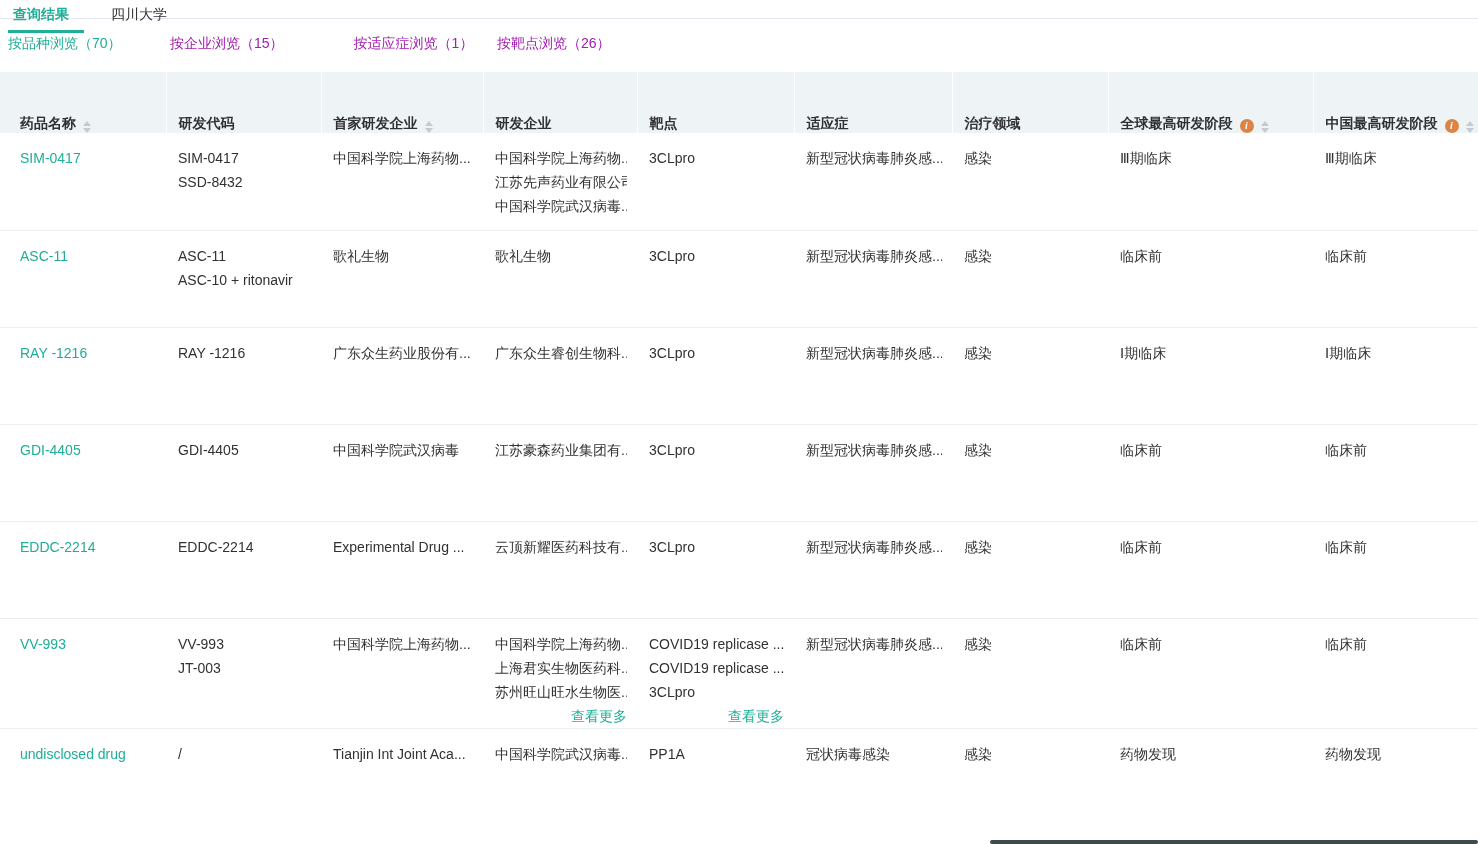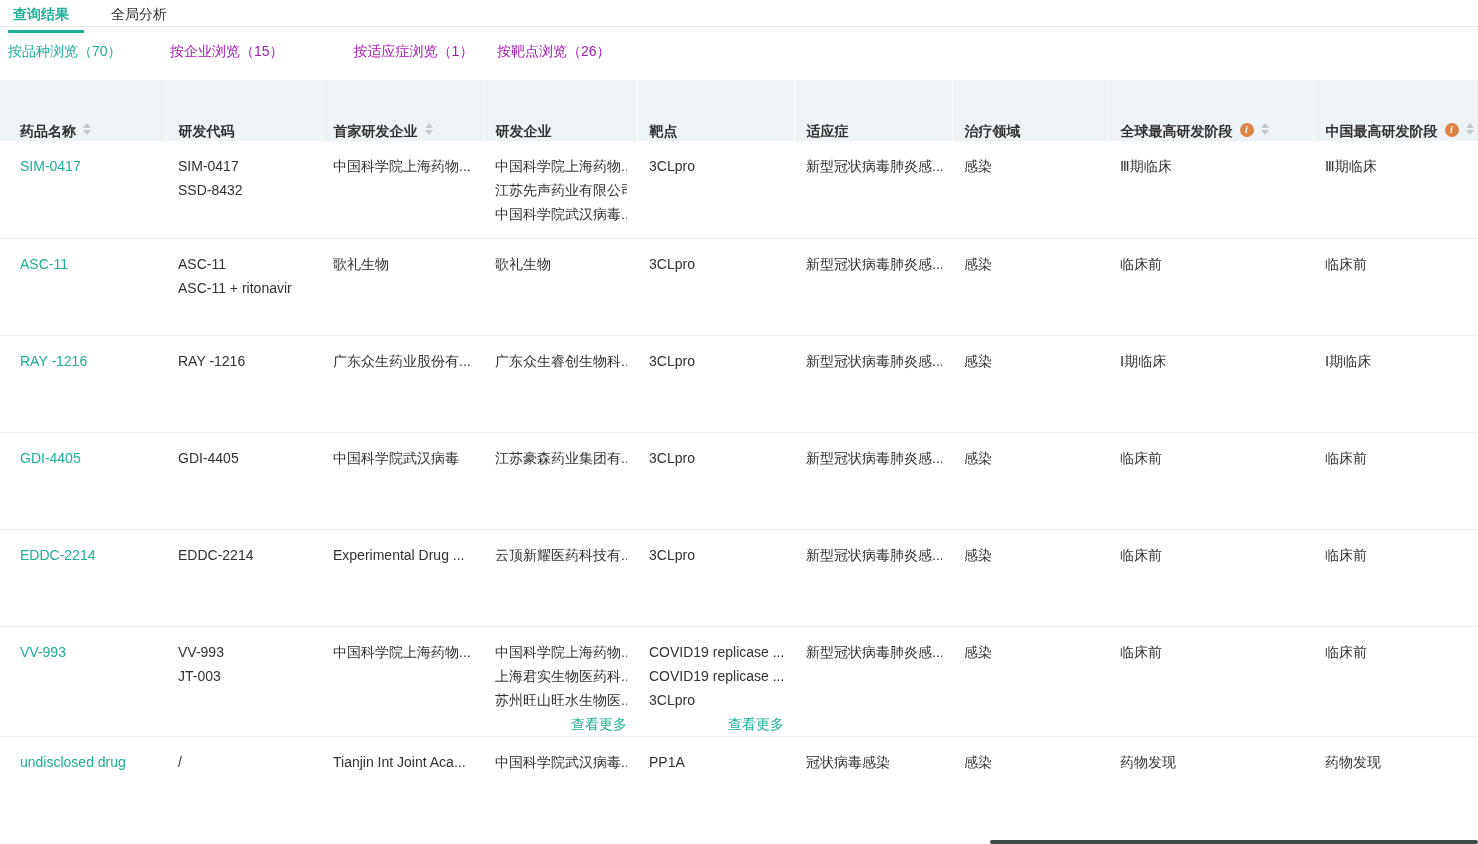--- a/index.html
+++ b/index.html
@@ -1,42 +1,42 @@
 <!DOCTYPE html>
 <html><head>
 <meta charset="utf-8">
 <style>
   * { margin:0; padding:0; box-sizing:border-box; }
   html,body { width:1478px; height:844px; overflow:hidden; background:#fff;
     font-family:"Liberation Sans","DejaVu Sans",sans-serif; color:#303133; }
   .page { position:relative; width:1478px; height:844px; }
 
   
-  .tabs { display:flex; gap:36px; padding-left:10px; height:27px;
+  .tabs { display:flex; gap:36px; padding-left:10px; height:19px;
     border-bottom:1px solid #e4e7ed; align-items:flex-start; }
   .tab { position:relative; font-size:14px; color:#303133; padding:6px 3px 8px 3px; cursor:pointer; }
   .tab.active { color:#1fae96; font-weight:bold; }
   .tab.active::after { content:""; position:absolute; left:-2px; right:-12px; bottom:-1px;
     height:3px; background:#1fae96; }
 
   
   .subtabs { display:flex; padding:16px 8px 0 8px; height:53px; }
   .subtab { font-size:14px; color:#a21caf; cursor:pointer; }
   .subtab:nth-child(1){ width:162px; }
   .subtab:nth-child(2){ width:160px; }
   .subtab:nth-child(3){ width:167px;text-align:center; }
   .subtab.active { color:#1fae96; }
 
   
   table { border-collapse:collapse; table-layout:fixed; width:1478px; }
   thead th { background:#eef3f6; height:36px; text-align:left; padding:0 0 0 12px;
     font-size:14px; font-weight:bold; color:#303133; border-right:1px solid #fff; }
   thead th:first-child { padding-left:20px; }
   thead th:last-child { border-right:none; }
-  .th-inner { display:flex; align-items:flex-start; gap:7px;margin-top:43px; }
+  .th-inner { display:flex; align-items:flex-end; gap:7px;margin-top:43px; }
 
   .sort { display:inline-flex; flex-direction:column; gap:2px; cursor:pointer; }
   .sort .up { width:0; height:0; border-left:4px solid transparent; border-right:4px solid transparent;
     border-bottom:5px solid #c3cad2; }
   .sort .down { width:0; height:0; border-left:4px solid transparent; border-right:4px solid transparent;
     border-top:5px solid #c3cad2; }
 
   .info { display:inline-block; width:14px; height:14px; border-radius:50%; background:#dd8345;
     color:#fff; font-size:10px; line-height:14px; text-align:center; font-style:italic;
     font-family:"Liberation Serif","DejaVu Serif",serif; cursor:pointer; flex:0 0 14px; }
@@ -54,21 +54,21 @@
   .hscroll-thumb { position:absolute; left:990px; width:488px; bottom:0; height:4px;
     background:#3e4b4b; border-radius:2px; }
 </style>
 </head>
 <body>
 
 <div class="page">
 
   <div class="tabs">
     <div class="tab active">查询结果</div>
-    <div class="tab">全局分析</div>
+    <div class="tab">四川大学</div>
   </div>
 
   <div class="subtabs">
     <div class="subtab active">按品种浏览（70）</div>
     <div class="subtab">按企业浏览（15）</div>
     <div class="subtab">按适应症浏览（1）</div>
     <div class="subtab">按靶点浏览（26）</div>
   </div>
 
   <table>
@@ -178,21 +178,21 @@
             <div class="line">Ⅲ期临床</div>
           </td>
           <td>
             <div class="line">Ⅲ期临床</div>
           </td>
         </tr>
         <tr>
           <td><a class="drug-link">ASC-11</a></td>
           <td>
             <div class="line">ASC-11</div>
-            <div class="line">ASC-11 + ritonavir</div>
+            <div class="line">ASC-10 + ritonavir</div>
           </td>
           <td>
             <div class="line">歌礼生物</div>
           </td>
           <td>
             <div class="line">歌礼生物</div>
           </td>
           <td>
             <div class="line">3CLpro</div>
           </td>

